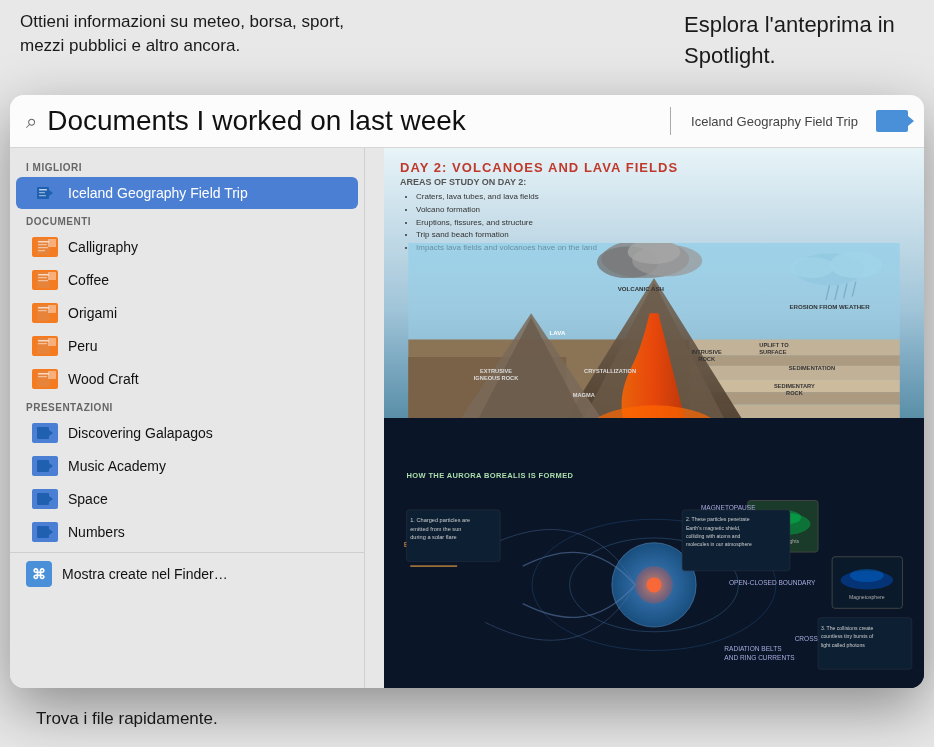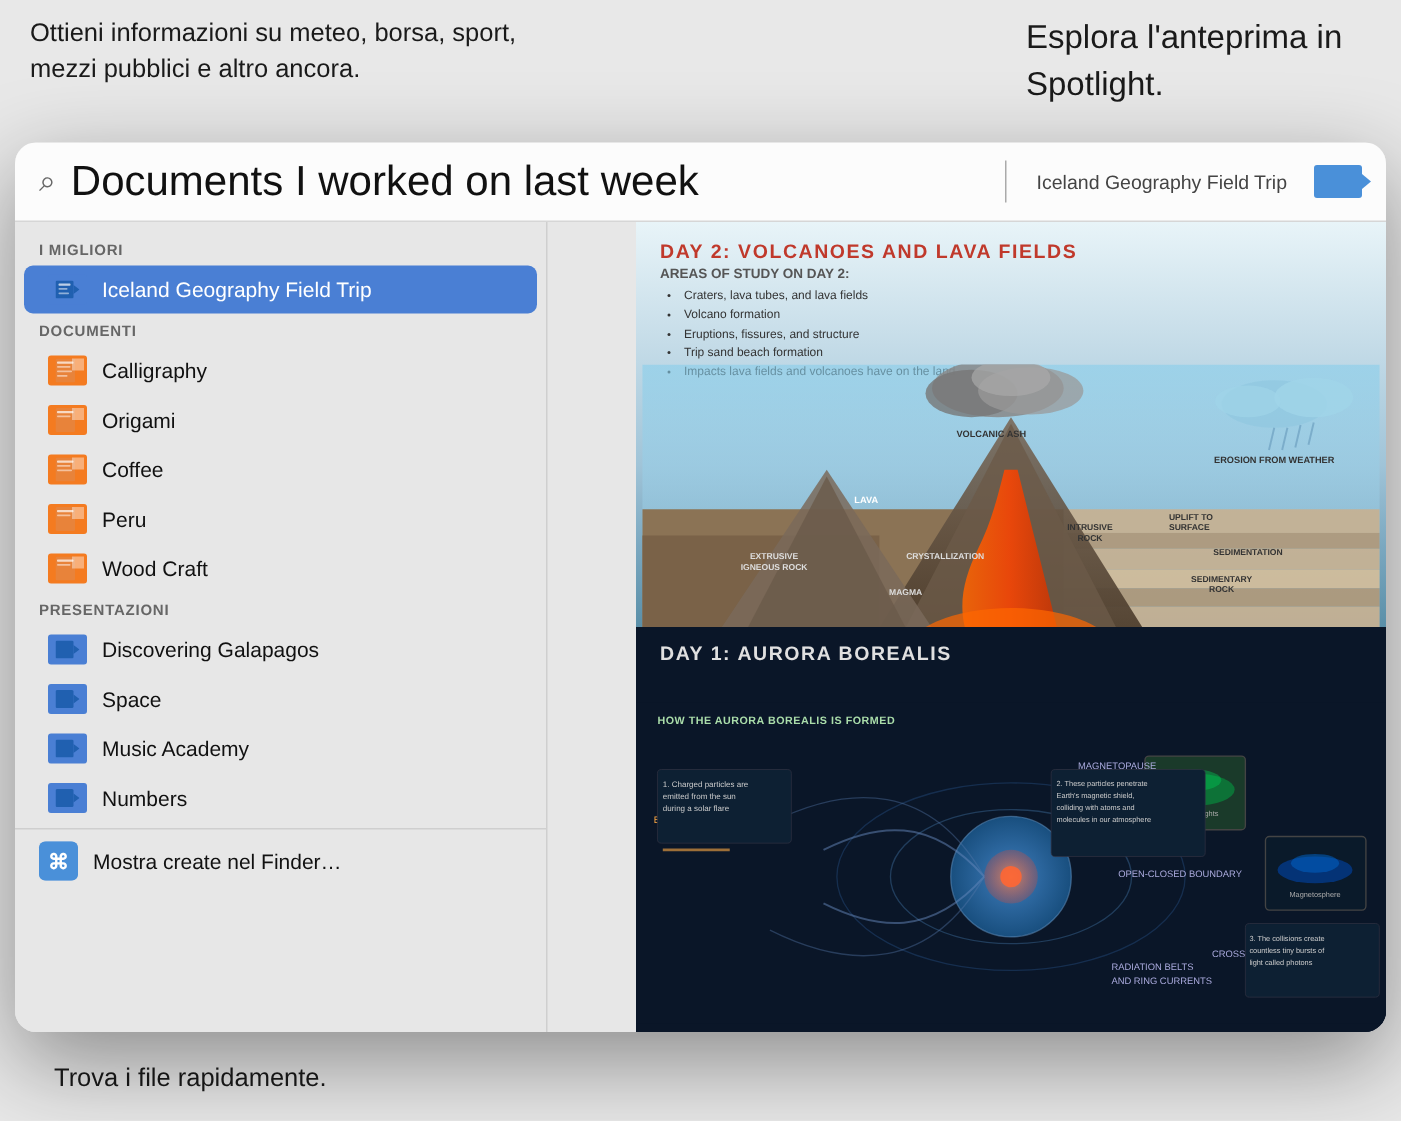--- a/index.html
+++ b/index.html
@@ -215,21 +215,20 @@
     .finder-label {
       font-size: 14px;
       color: #111;
     }
 
     .preview-panel {
       flex: 1;
       background: #0f172a;
       overflow: hidden;
       position: relative;
-      margin-left: 40px;
     }
 
     
     .volcano-section {
       height: 50%;
       background: linear-gradient(to bottom, #e8f4f8 0%, #c5dce8 30%, #a0c4d8 60%, #7ba8c0 80%, #5a8fa8 100%);
       position: relative;
       overflow: hidden;
     }
 
@@ -355,35 +354,35 @@
         </div>
         <span class="item-label">Calligraphy</span>
       </div>
 
       <div class="sidebar-item">
         <div class="item-icon icon-pages">
           <svg width="16" height="16" viewBox="0 0 16 16">
             <rect x="0" y="0" width="13" height="16" rx="1" fill="#e8833a"></rect>
             <rect x="1" y="2" width="11" height="1.5" fill="rgba(255,255,255,0.7)" rx="0.5"></rect>
             <rect x="1" y="5" width="9" height="1.2" fill="rgba(255,255,255,0.5)" rx="0.5"></rect>
-          </svg>
-        </div>
-        <span class="item-label">Origami</span>
+            <rect x="1" y="8" width="10" height="1.2" fill="rgba(255,255,255,0.5)" rx="0.5"></rect>
+          </svg>
+        </div>
+        <span class="item-label">Coffee</span>
       </div>
 
       <div class="sidebar-item">
         <div class="item-icon icon-pages">
           <svg width="16" height="16" viewBox="0 0 16 16">
             <rect x="0" y="0" width="13" height="16" rx="1" fill="#e8833a"></rect>
             <rect x="1" y="2" width="11" height="1.5" fill="rgba(255,255,255,0.7)" rx="0.5"></rect>
             <rect x="1" y="5" width="9" height="1.2" fill="rgba(255,255,255,0.5)" rx="0.5"></rect>
-            <rect x="1" y="8" width="10" height="1.2" fill="rgba(255,255,255,0.5)" rx="0.5"></rect>
-          </svg>
-        </div>
-        <span class="item-label">Coffee</span>
+          </svg>
+        </div>
+        <span class="item-label">Origami</span>
       </div>
 
       <div class="sidebar-item">
         <div class="item-icon icon-pages">
           <svg width="16" height="16" viewBox="0 0 16 16">
             <rect x="0" y="0" width="13" height="16" rx="1" fill="#e8833a"></rect>
             <rect x="1" y="2" width="11" height="1.5" fill="rgba(255,255,255,0.7)" rx="0.5"></rect>
             <rect x="1" y="5" width="9" height="1.2" fill="rgba(255,255,255,0.5)" rx="0.5"></rect>
           </svg>
         </div>
@@ -413,31 +412,31 @@
         <span class="item-label">Discovering Galapagos</span>
       </div>
 
       <div class="sidebar-item">
         <div class="item-icon icon-keynote">
           <svg width="16" height="12" viewBox="0 0 16 12">
             <rect x="0" y="0" width="12" height="12" rx="1" fill="#2060b0"></rect>
             <polygon points="12,3 16,6 12,9" fill="#2060b0"></polygon>
           </svg>
         </div>
-        <span class="item-label">Space</span>
+        <span class="item-label">Music Academy</span>
       </div>
 
       <div class="sidebar-item">
         <div class="item-icon icon-keynote">
           <svg width="16" height="12" viewBox="0 0 16 12">
             <rect x="0" y="0" width="12" height="12" rx="1" fill="#2060b0"></rect>
             <polygon points="12,3 16,6 12,9" fill="#2060b0"></polygon>
           </svg>
         </div>
-        <span class="item-label">Music Academy</span>
+        <span class="item-label">Space</span>
       </div>
 
       <div class="sidebar-item">
         <div class="item-icon icon-keynote">
           <svg width="16" height="12" viewBox="0 0 16 12">
             <rect x="0" y="0" width="12" height="12" rx="1" fill="#2060b0"></rect>
             <polygon points="12,3 16,6 12,9" fill="#2060b0"></polygon>
           </svg>
         </div>
         <span class="item-label">Numbers</span>
@@ -550,23 +549,20 @@
 
             <text x="440" y="165" text-anchor="middle" font-size="6.5" fill="#333" font-weight="bold">SEDIMENTARY</text>
             <text x="440" y="173" text-anchor="middle" font-size="6.5" fill="#333" font-weight="bold">ROCK</text>
 
             <text x="200" y="175" text-anchor="middle" font-size="6.5" fill="#ddd" font-weight="bold">MAGMA</text>
           </svg>
         </div>
       </div>
 
       <div class="aurora-section">
-        <div class="aurora-header">
-          <div class="aurora-title">DAY 1: AURORA BOREALIS</div>
-        </div>
 
         <div class="aurora-content">
           <svg width="100%" height="100%" viewBox="0 0 560 240" preserveAspectRatio="xMidYMid meet">
             <defs>
               <radialGradient id="earthGrad" cx="50%" cy="50%" r="50%">
                 <stop offset="0%" stop-color="#4488cc"></stop>
                 <stop offset="100%" stop-color="#1a5588"></stop>
               </radialGradient>
               <radialGradient id="glowGrad" cx="50%" cy="50%" r="50%">
                 <stop offset="0%" stop-color="#ff8844" stop-opacity="0.9"></stop>

